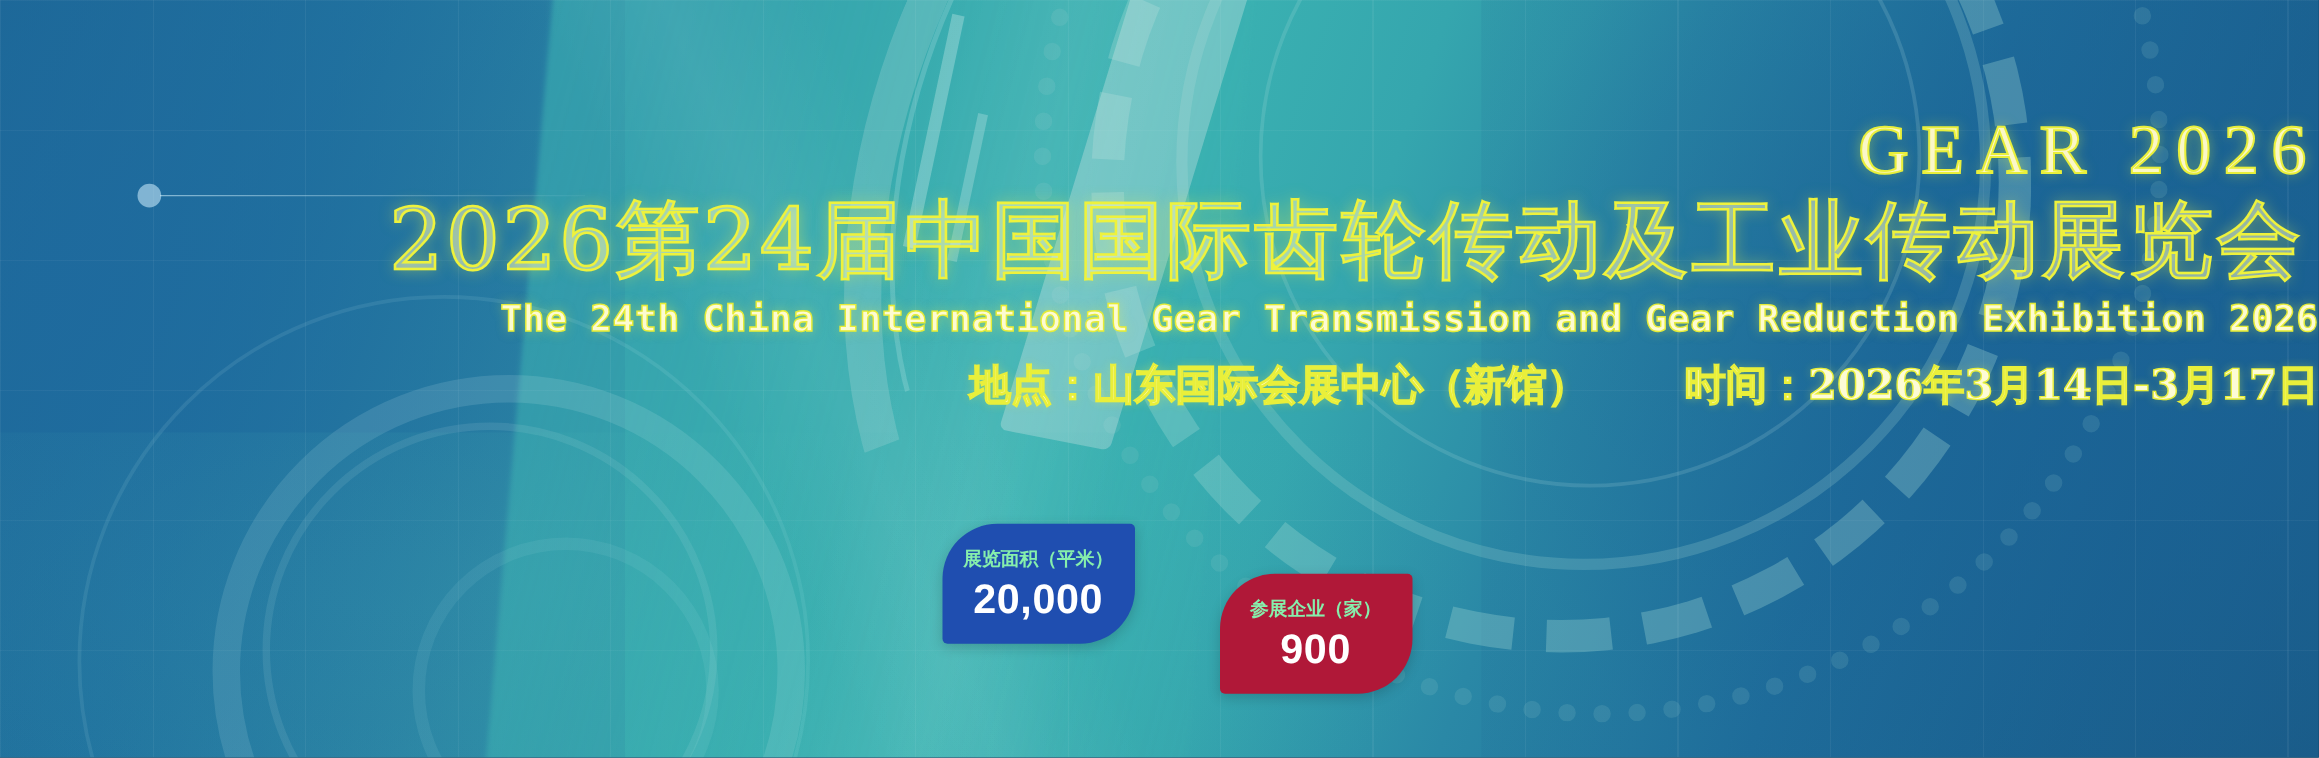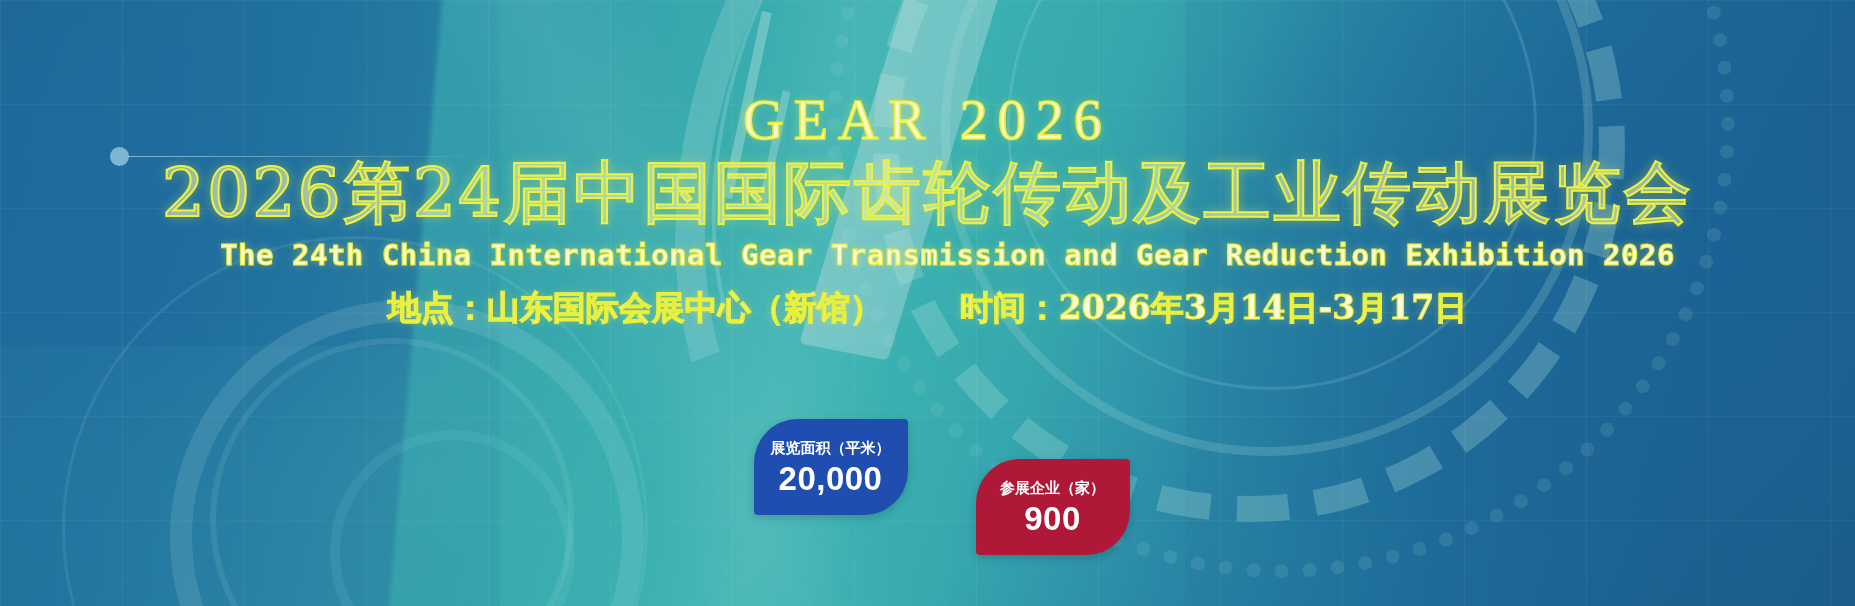--- a/index.html
+++ b/index.html
@@ -160,38 +160,38 @@
   .bottom-glow {
     position: absolute; left: 0; bottom: -160px;
     width: 1200px; height: 420px;
     background: radial-gradient(ellipse at 35% 30%, rgba(70,180,180,0.18), rgba(70,180,180,0) 70%);
   }
 
   
   .content {
     position: absolute;
     inset: 0;
-    text-align: center;
+    text-align: right;
   }
 
   .title-en-top {
     position: absolute;
     top: 92px; left: 0; right: 0;
     font-family: "Liberation Serif", "DejaVu Serif", serif;
     font-size: 56px;
     letter-spacing: 10px;
     color: #fbf7c8;
     -webkit-text-stroke: 1.6px #e9ef3a;
     text-shadow: 0 0 10px rgba(220,240,60,0.55);
     line-height: 1;
   }
 
   .title-cn {
     position: absolute;
-    top: 158px; left: 0; right: 0;
+    top: 158px; left: 0; right: 12px;
     font-family: "DejaVu Serif", "Liberation Serif", serif;
     font-size: 68px;
     font-weight: 400;
     letter-spacing: 2px;
     color: rgba(252,250,205,0.45);
     -webkit-text-stroke: 2px #eef23c;
     text-shadow: 0 0 12px rgba(225,240,70,0.55);
     line-height: 1.02;
     white-space: nowrap;
   }
@@ -241,21 +241,21 @@
     flex-direction: column;
     align-items: center;
     justify-content: center;
     box-shadow: 0 3px 10px rgba(0,0,0,0.18);
   }
   .stat-card.c1 { background: #1f4eb0; border-radius: 44px 4px 44px 4px; }
   .stat-card.c2 { background: #b5187e; border-radius: 44px 4px 44px 4px; }
   .stat-card.c3 { background: #b01838; border-radius: 44px 4px 44px 4px; margin-top: 40px; }
 
   .stat-label {
-    color: #ffffff;
+    color: #86efac;
     font-size: 15px;
     font-weight: 700;
     letter-spacing: 0px;
     line-height: 1;
     margin-bottom: 7px;
     white-space: nowrap;
   }
   .stat-value {
     color: #ffffff;
     font-size: 33px;

